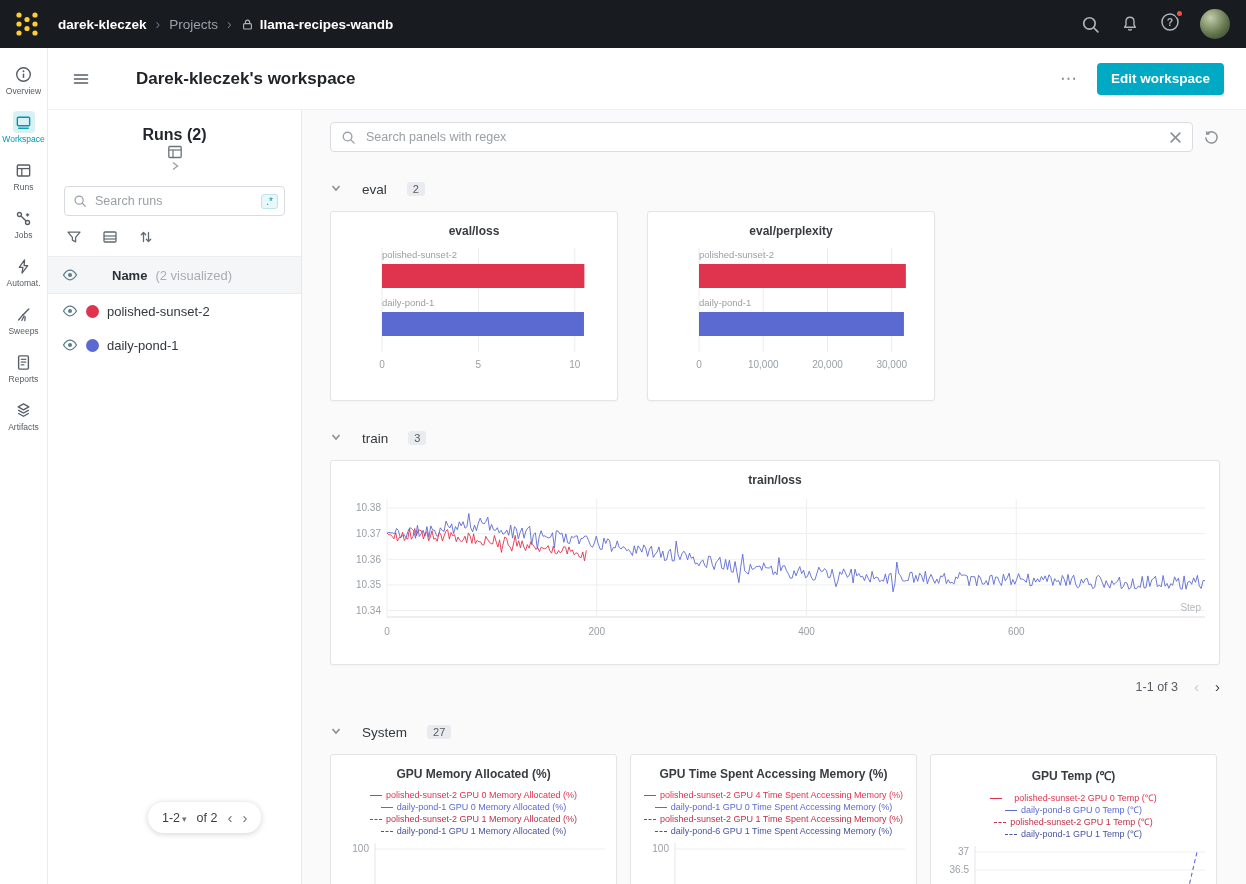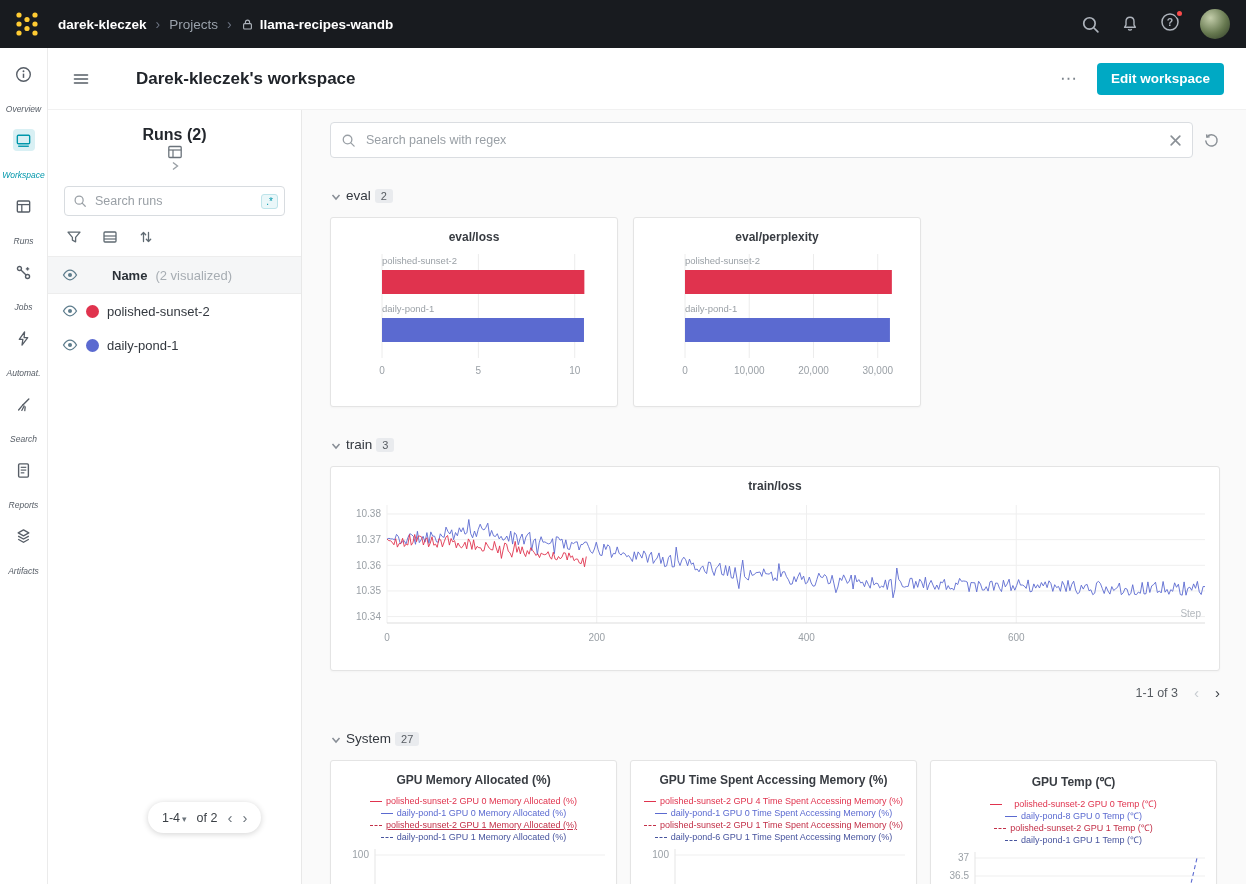--- a/index.html
+++ b/index.html
@@ -20,22 +20,22 @@
   .help-wrap { position:relative; cursor:pointer; }
   .red-dot { position:absolute; top:-3px; right:-4px; width:9px; height:9px; border-radius:50%;
              background:#fa4b4b; border:2px solid #181b1f; }
   .avatar { width:30px; height:30px; border-radius:50%; cursor:pointer;
             background:radial-gradient(circle at 35% 30%, #c3cdaa, #66784f 55%, #2c3826); }
 
   
   .shell { display:flex; height:836px; }
   .rail { width:48px; background:#fff; border-right:1px solid #ebebeb; display:flex; flex-direction:column;
           align-items:center; padding-top:8px; }
-  .rail-item { width:48px; display:flex; flex-direction:column; align-items:center; gap:19px;
-               padding:7px 0 8px; cursor:pointer; color:#565d66;font-style:italic; }
+  .rail-item { width:48px; display:flex; flex-direction:column; align-items:center; gap:1px;
+               padding:7px 0 8px; cursor:pointer; color:#565d66; }
   .rail-item .ic { width:22px; height:22px; display:flex; align-items:center; justify-content:center; border-radius:4px; }
   .rail-item .lbl { font-size:8.5px; }
   .rail-item.active { color:#0097ab; }
   .rail-item.active .ic { background:#d9f0f4; }
 
   .content { flex:1; display:flex; flex-direction:column; min-width:0; }
   .ws-header { height:62px; background:#fff; display:flex; align-items:center; padding:0 22px 0 24px;
                gap:18px; border-bottom:1px solid #f1f1f1; }
   .ws-title { font-size:17px; font-weight:700; color:#20242a;margin-left:28px; }
   .ws-right { margin-left:auto; display:flex; align-items:center; gap:18px; }
@@ -67,30 +67,30 @@
   .runs-pagination { position:absolute; bottom:51px; left:100px; display:flex; align-items:center; gap:10px;
                      background:#fff; border-radius:17px; box-shadow:0 1px 6px rgba(0,0,0,.18);
                      padding:8px 14px; font-size:12.5px; color:#3a3f45; white-space:nowrap; }
   .pgbtn { cursor:pointer; color:#6b737b; font-size:15px; line-height:1; }
   .caret { font-size:9px; color:#6b737b; margin-left:2px; }
 
   
   .main { flex:1; min-width:0; background:#fafafa; padding:12px 26px 0 28px; overflow:hidden; }
   .panels-search { display:flex; align-items:center; gap:10px; }
   .ps-input { flex:1; display:flex; align-items:center; gap:8px; background:#fff; border:1px solid #dadde1;
-              border-radius:4px; height:36px; padding:0 10px; }
+              border-radius:4px; height:30px; padding:0 10px; }
   .ps-input input { border:none; outline:none; flex:1; min-width:0; font-size:12.5px; color:#333; background:transparent; }
   .ps-input input::placeholder { color:#9aa0a6; }
   .icbtn { cursor:pointer; display:flex; align-items:center; }
 
   .section { margin-top:30px; }
-  .section-head { display:flex; align-items:flex-end; gap:4px; font-size:13.5px; color:#33383f; }
+  .section-head { display:flex; align-items:flex-start; gap:20px; font-size:13.5px; color:#33383f; }
   .sec-name { cursor:pointer; }
   .badge { background:#e9ebee; color:#565b61; font-size:11px; border-radius:3px; padding:1px 6px; }
-  .panel-row { display:flex; gap:15px; margin-top:14px; }
+  .panel-row { display:flex; gap:29px; margin-top:14px; }
   .panel { background:#fff; border:1px solid #e4e4e4; border-radius:3px; box-shadow:0 1px 2px rgba(0,0,0,.03); }
   .panel.small { width:288px; height:190px; flex:0 0 auto; }
   .panel-title { font-size:12px; font-weight:700; color:#383c42; text-align:center; padding-top:12px; }
   .panel.train { width:100%; height:205px; margin-top:14px; }
   .train-pagination { display:flex; justify-content:flex-end; align-items:center; gap:16px; margin-top:13px;
                       font-size:12.5px; color:#565b61; }
   .pg-dis { color:#c6cbd0; font-size:15px; }
   .pg-en { color:#3a3f45; font-size:15px; cursor:pointer; }
   .panel.sys { width:287px; height:245px; flex:0 0 auto; }
   .legend { margin-top:4px; }
@@ -205,21 +205,21 @@
         </span>
       <span class="lbl">Automat.</span>
     </div>
     <div class="rail-item">
       <span class="ic">
           <svg width="17" height="17" viewBox="0 0 16 16">
             <path d="M13 2.8 L7.4 8.4" fill="none" stroke="currentColor" stroke-width="1.3" stroke-linecap="round"></path>
             <path d="M7.4 8.4 L3.4 13.2 M8.6 9.4 L6.4 13.6 M9.6 10.2 L9.2 13.8" fill="none" stroke="currentColor" stroke-width="1.2" stroke-linecap="round"></path>
           </svg>
         </span>
-      <span class="lbl">Search</span>
+      <span class="lbl">Sweeps</span>
     </div>
     <div class="rail-item">
       <span class="ic">
           <svg width="17" height="17" viewBox="0 0 16 16">
             <rect x="3.4" y="1.8" width="9.2" height="12.4" rx="1" fill="none" stroke="currentColor" stroke-width="1.3"></rect>
             <line x1="5.4" y1="5" x2="10.6" y2="5" stroke="currentColor" stroke-width="1.1"></line>
             <line x1="5.4" y1="7.6" x2="10.6" y2="7.6" stroke="currentColor" stroke-width="1.1"></line>
             <line x1="5.4" y1="10.2" x2="8.8" y2="10.2" stroke="currentColor" stroke-width="1.1"></line>
           </svg>
         </span>
@@ -322,21 +322,21 @@
         <div class="run-row">
           <svg width="16" height="16" viewBox="0 0 16 16">
               <path d="M1.5 8 C3.5 4.8 6 3.2 8 3.2 C10 3.2 12.5 4.8 14.5 8 C12.5 11.2 10 12.8 8 12.8 C6 12.8 3.5 11.2 1.5 8 Z" fill="none" stroke="#5d7c8c" stroke-width="1.3"></path>
               <circle cx="8" cy="8" r="2" fill="#5d7c8c"></circle>
             </svg>
           <span class="dot" style="background-color: rgb(91, 106, 208);"></span>
           <span>daily-pond-1</span>
         </div>
         <div class="runs-pagination">
           <span>
-            <span>1-4</span><span class="caret">▾</span>
+            <span>1-2</span><span class="caret">▾</span>
           </span>
           <span>of 2</span>
           <span class="pgbtn">‹</span>
           <span class="pgbtn">›</span>
         </div>
       </aside>
 
       <main class="main">
         <div class="panels-search">
           <div class="ps-input">
@@ -461,21 +461,21 @@
                     <div class="lrow">
                       <span class="swatch" style="border-top-color: rgb(224, 51, 78);"></span>
                       <span style="color: rgb(224, 51, 78);">polished-sunset-2 GPU 0 Memory Allocated (%)</span>
                     </div>
                     <div class="lrow">
                       <span class="swatch" style="border-top-color: rgb(91, 106, 208);"></span>
                       <span style="color: rgb(91, 106, 208);">daily-pond-1 GPU 0 Memory Allocated (%)</span>
                     </div>
                     <div class="lrow">
                       <span class="swatch" style="border-top-color: rgb(194, 47, 71); border-top-style: dashed;"></span>
-                      <span style="color: rgb(194, 47, 71); text-decoration: underline;">polished-sunset-2 GPU 1 Memory Allocated (%)</span>
+                      <span style="color: rgb(194, 47, 71);">polished-sunset-2 GPU 1 Memory Allocated (%)</span>
                     </div>
                     <div class="lrow">
                       <span class="swatch" style="border-top-color: rgb(71, 84, 158); border-top-style: dashed;"></span>
                       <span style="color: rgb(71, 84, 158);">daily-pond-1 GPU 1 Memory Allocated (%)</span>
                     </div>
                   </div><svg width="272" height="130">
                     <text x="30" y="15" fill="#9aa0a6" font-size="10" text-anchor="end">100</text>
                     <line x1="36" y1="12" x2="266" y2="12" stroke="#efefef"></line>
                     <line x1="36" y1="6" x2="36" y2="130" stroke="#e5e5e5"></line>
                   </svg></div>

